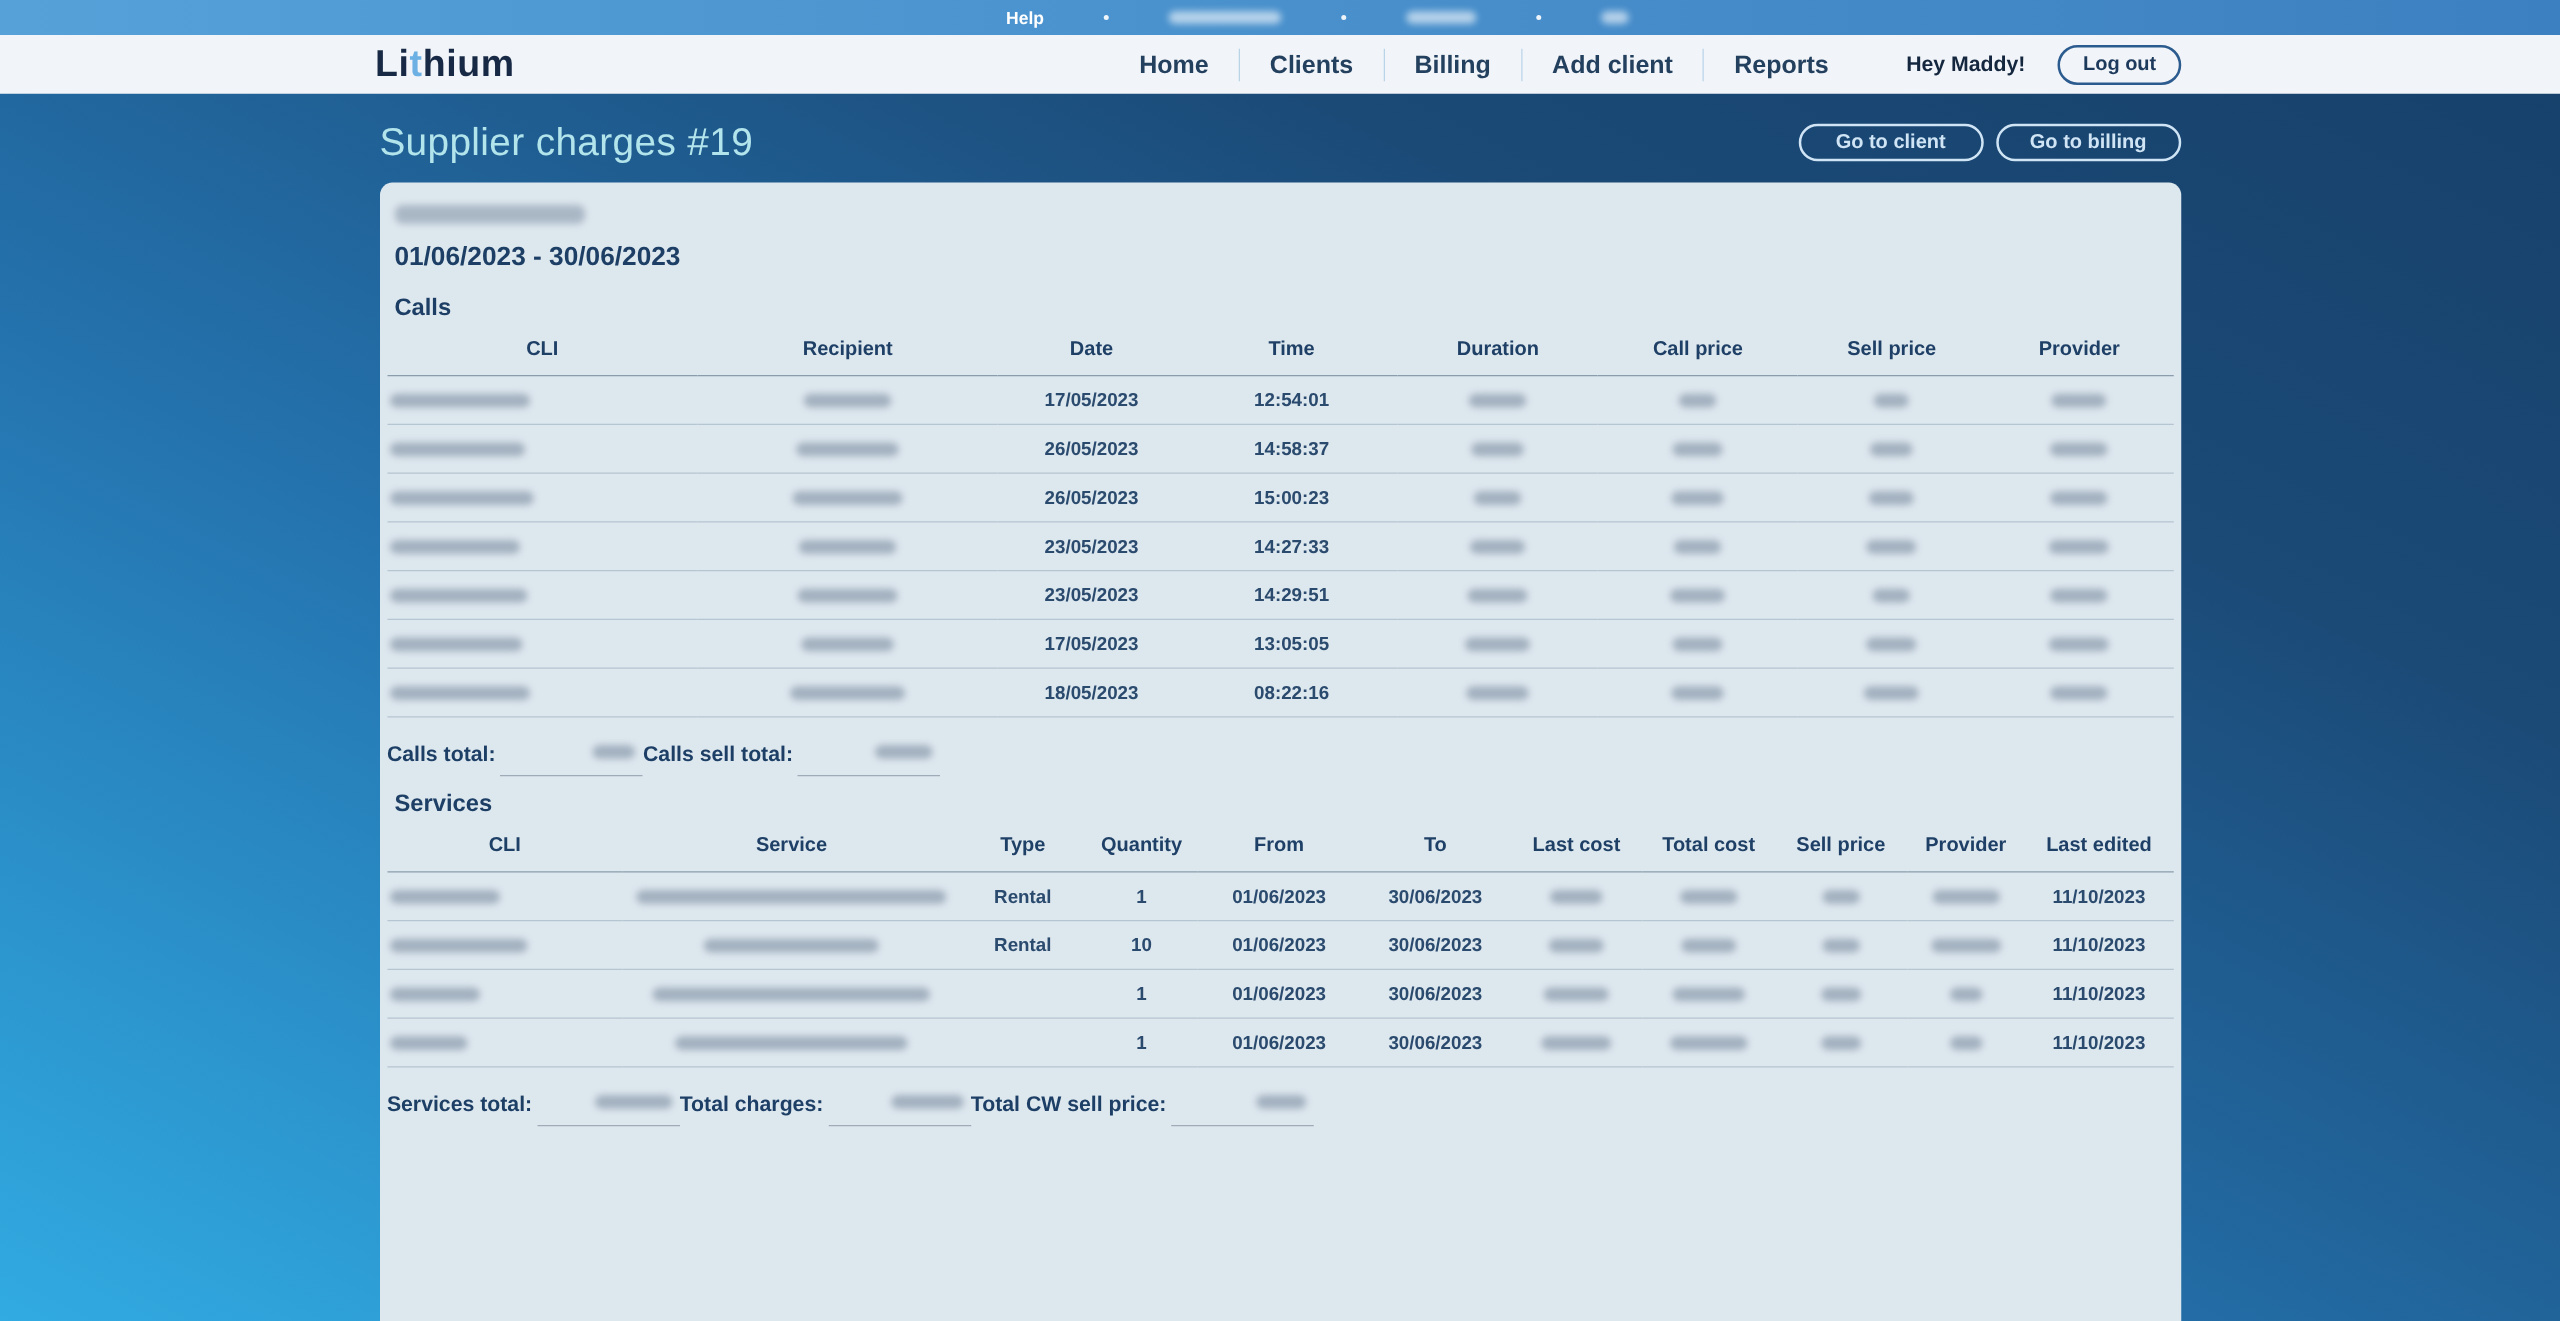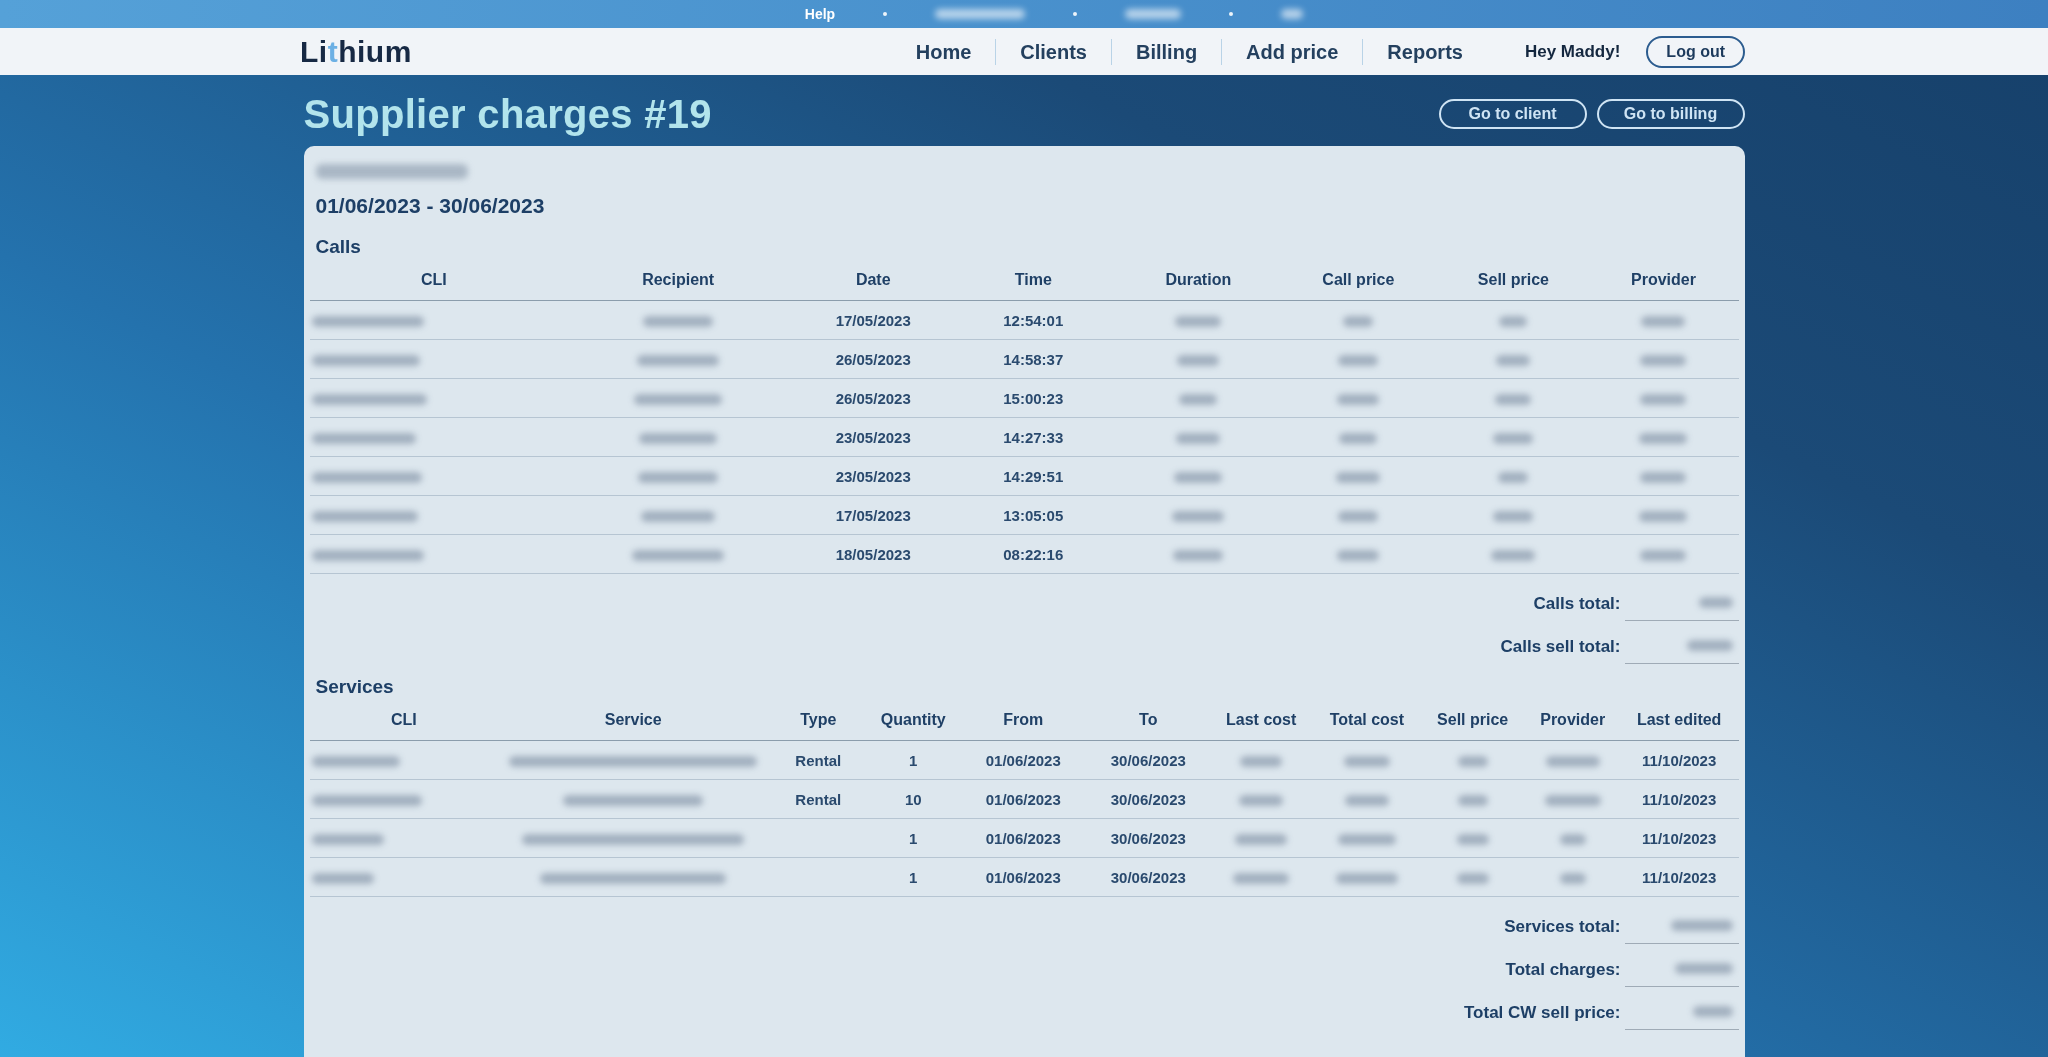--- a/index.html
+++ b/index.html
@@ -34,21 +34,21 @@
   .greeting{ margin-left:38px; font-size:17px; font-weight:800; color:#14273f; }
   .logout-btn{
     margin-left:26px; padding:5px 18px; border:2px solid #2c5c8f; border-radius:17px;
     background:transparent; font-family:inherit; font-size:16px; font-weight:600; color:#1d3a5c; cursor:pointer;
   }
   
   .page-head{
     width:1441px; margin:0 auto; padding-top:16px; height:62px;
     display:flex; align-items:center; justify-content:space-between;
   }
-  .page-title{ font-size:40px; font-weight:700; color:#b2e4ec; letter-spacing:.3px; }
+  .page-title{ font-size:31px; font-weight:400; color:#b2e4ec; letter-spacing:.3px; }
   .actions{ display:flex; gap:10px; }
   .btn-outline{
     height:30px; min-width:148px; padding:0 22px; border:2px solid #cfe4f4; border-radius:16px;
     background:transparent; color:#cfe4f4; font-family:inherit; font-size:16px; font-weight:600;
     display:flex; align-items:center; justify-content:center; cursor:pointer;
   }
   
   .card{
     width:1441px; margin:9px auto 0; background:#dde7ee; border-radius:10px 10px 0 0;
     padding:12px 6px 0; height:920px; color:#23456d;
@@ -58,21 +58,21 @@
   .company-blob{ width:152px; height:15px; margin:6px 0 0 6px; opacity:.7; }
   .period{ font-size:21px; font-weight:700; color:#1d3f66; margin:15px 0 0 6px; }
   .section-heading{ font-size:19px; font-weight:700; color:#1d3f66; margin:18px 0 4px 6px; }
   table.tbl{ width:100%; border-collapse:collapse; table-layout:fixed;
              font-size:15px; font-weight:600; color:#2a4a6e; }
   .tbl thead th{ font-size:16px; font-weight:700; color:#1f4066; padding:9px 0 11px;
                  border-bottom:1px solid #8b9dac; text-align:center; }
   .tbl tbody td{ height:39px; border-bottom:1px solid #b6c5d2; text-align:center; vertical-align:middle; }
   .tbl td.col-cli{ text-align:left; padding-left:2px; }
   
-  .totals{ display:flex; flex-direction:column; align-items:flex-end; padding-top:4px; }
+  .totals{ display:flex; flex-direction:row; align-items:flex-end; padding-top:4px; }
   .total-row{ display:flex; align-items:flex-end; margin-top:15px; }
   .total-label{ font-size:17px; font-weight:700; color:#1d3f66; padding-bottom:7px; }
   .total-value{ width:114px; margin-left:4px; border-bottom:1px solid #9fabb6;
                 text-align:right; padding:0 6px 9px 0; }
 </style>
 </head>
 <body>
 
 <div class="screen">
 
@@ -86,21 +86,21 @@
     <span class="tb-blob" style="width:22px"></span>
   </div>
 
   <div class="appbar">
     <div class="logo"><span>Li</span><span class="accent">t</span><span>hium</span></div>
     <div class="appnav">
       <ul class="nav-items">
         <li class="nav-item">Home</li>
         <li class="nav-item">Clients</li>
         <li class="nav-item">Billing</li>
-        <li class="nav-item">Add price</li>
+        <li class="nav-item">Add client</li>
         <li class="nav-item">Reports</li>
       </ul>
       <span class="greeting">Hey Maddy!</span>
       <button class="logout-btn">Log out</button>
     </div>
   </div>
 
   <div class="page-head">
     <div class="page-title">Supplier charges #19</div>
     <div class="actions">

